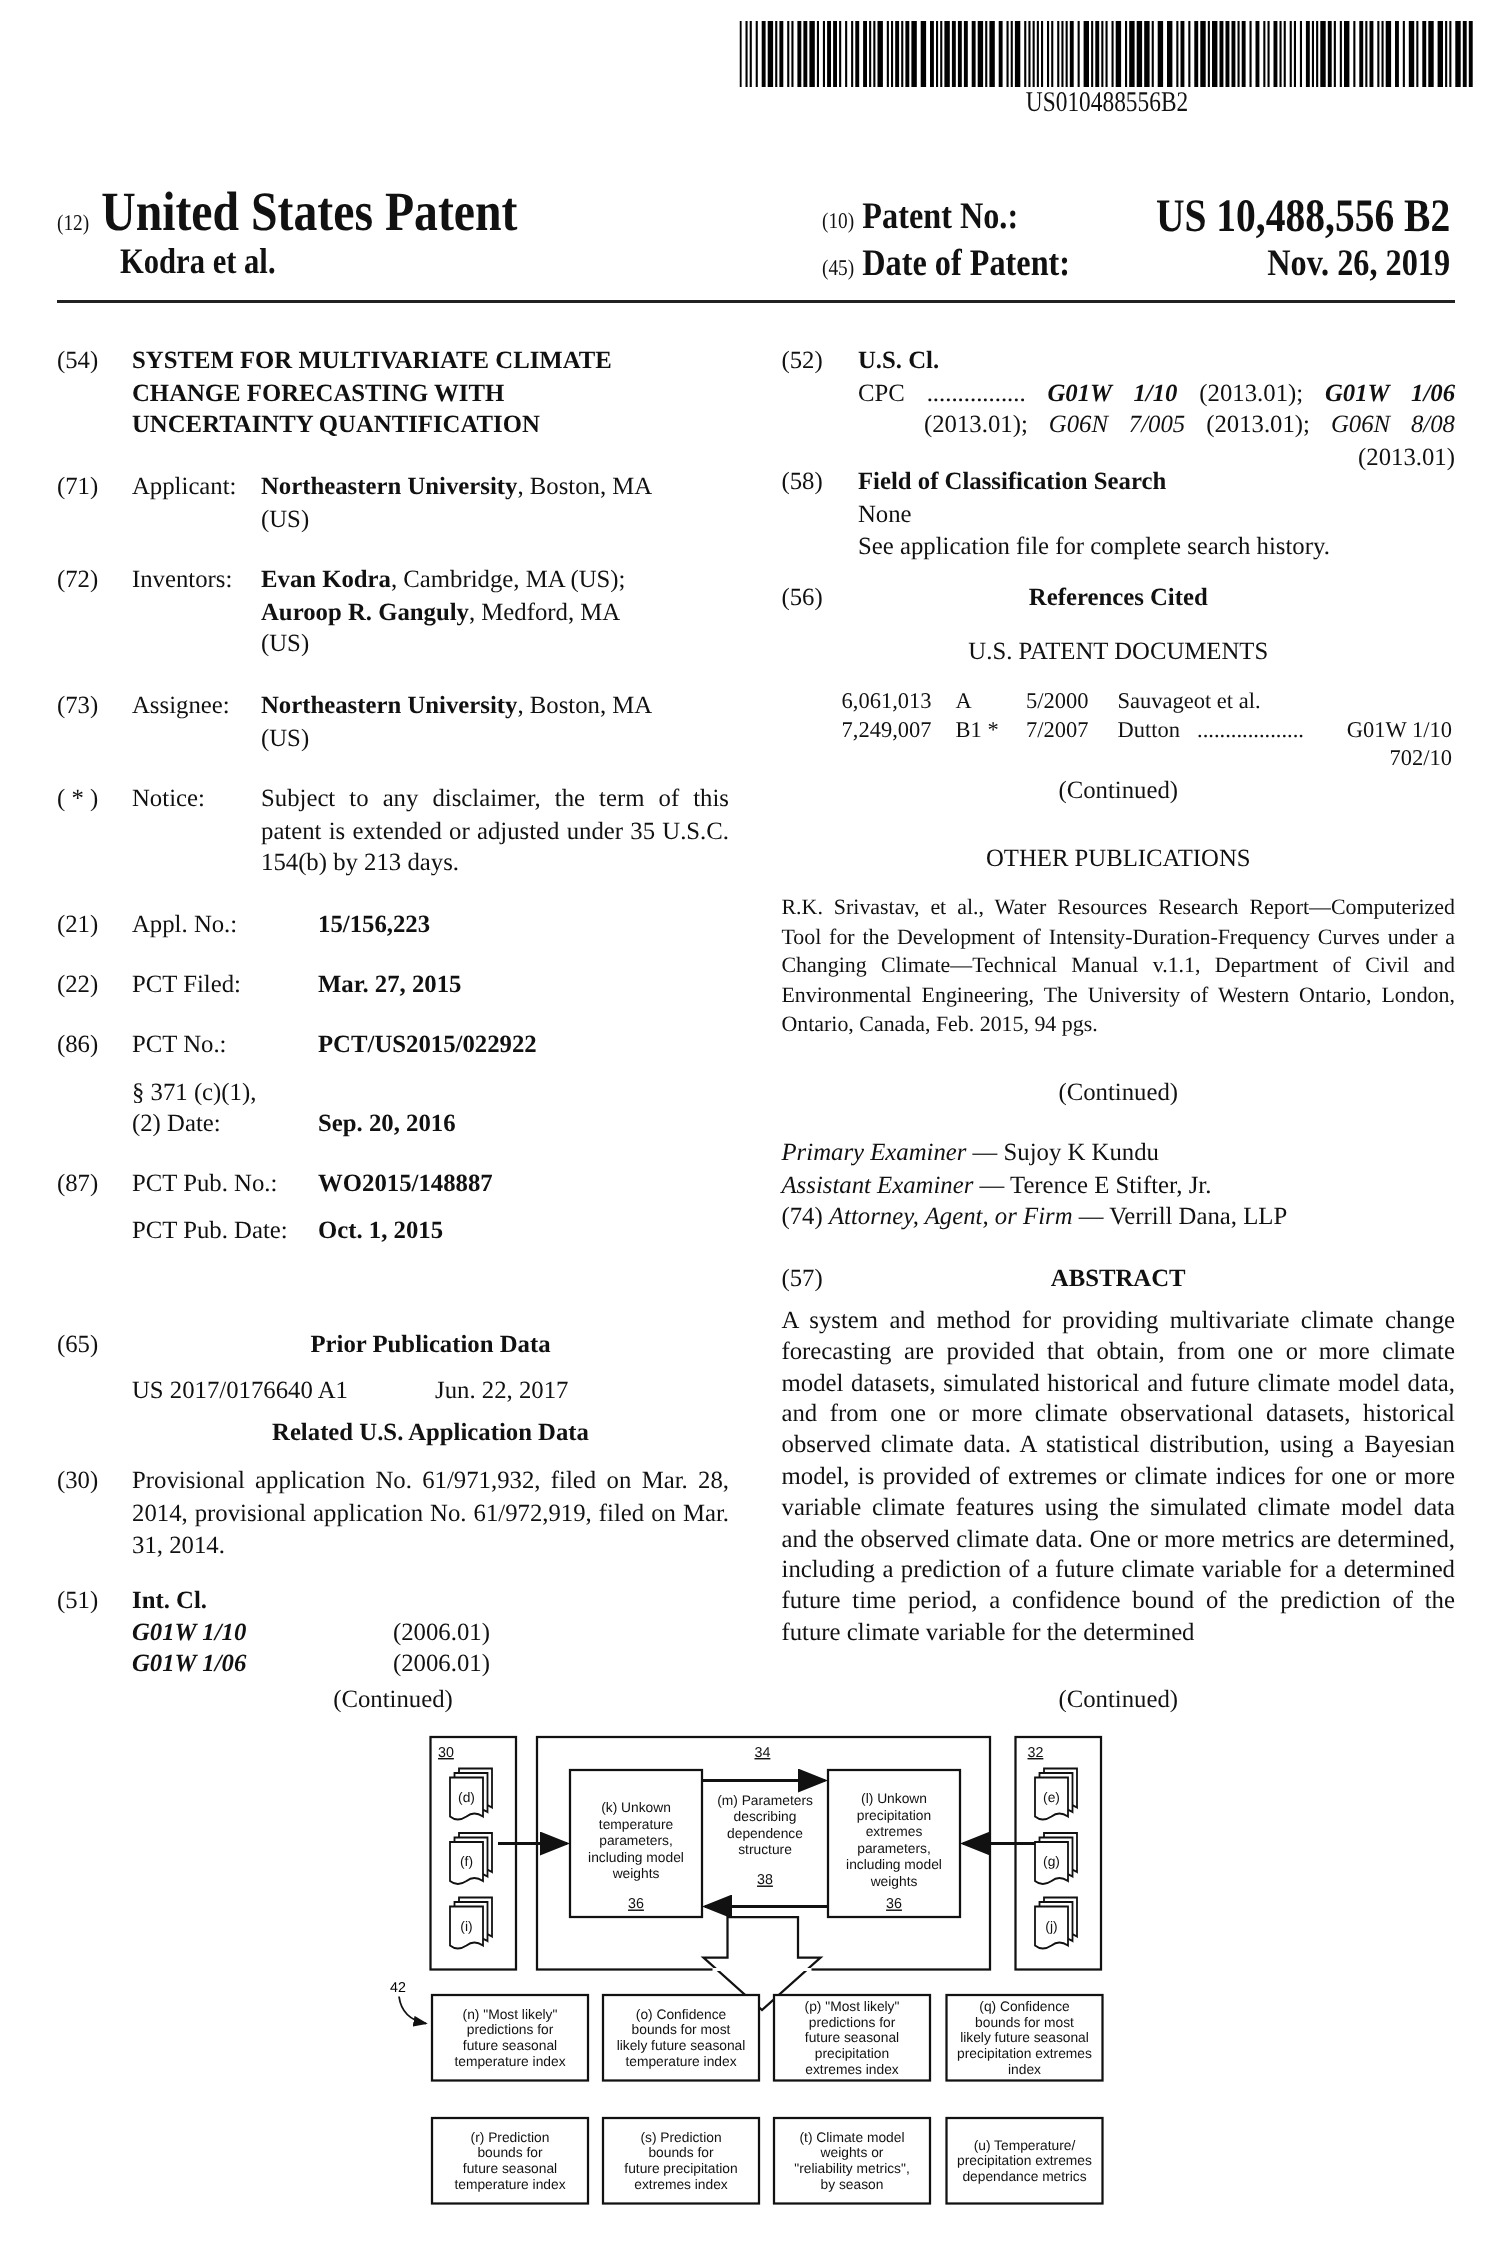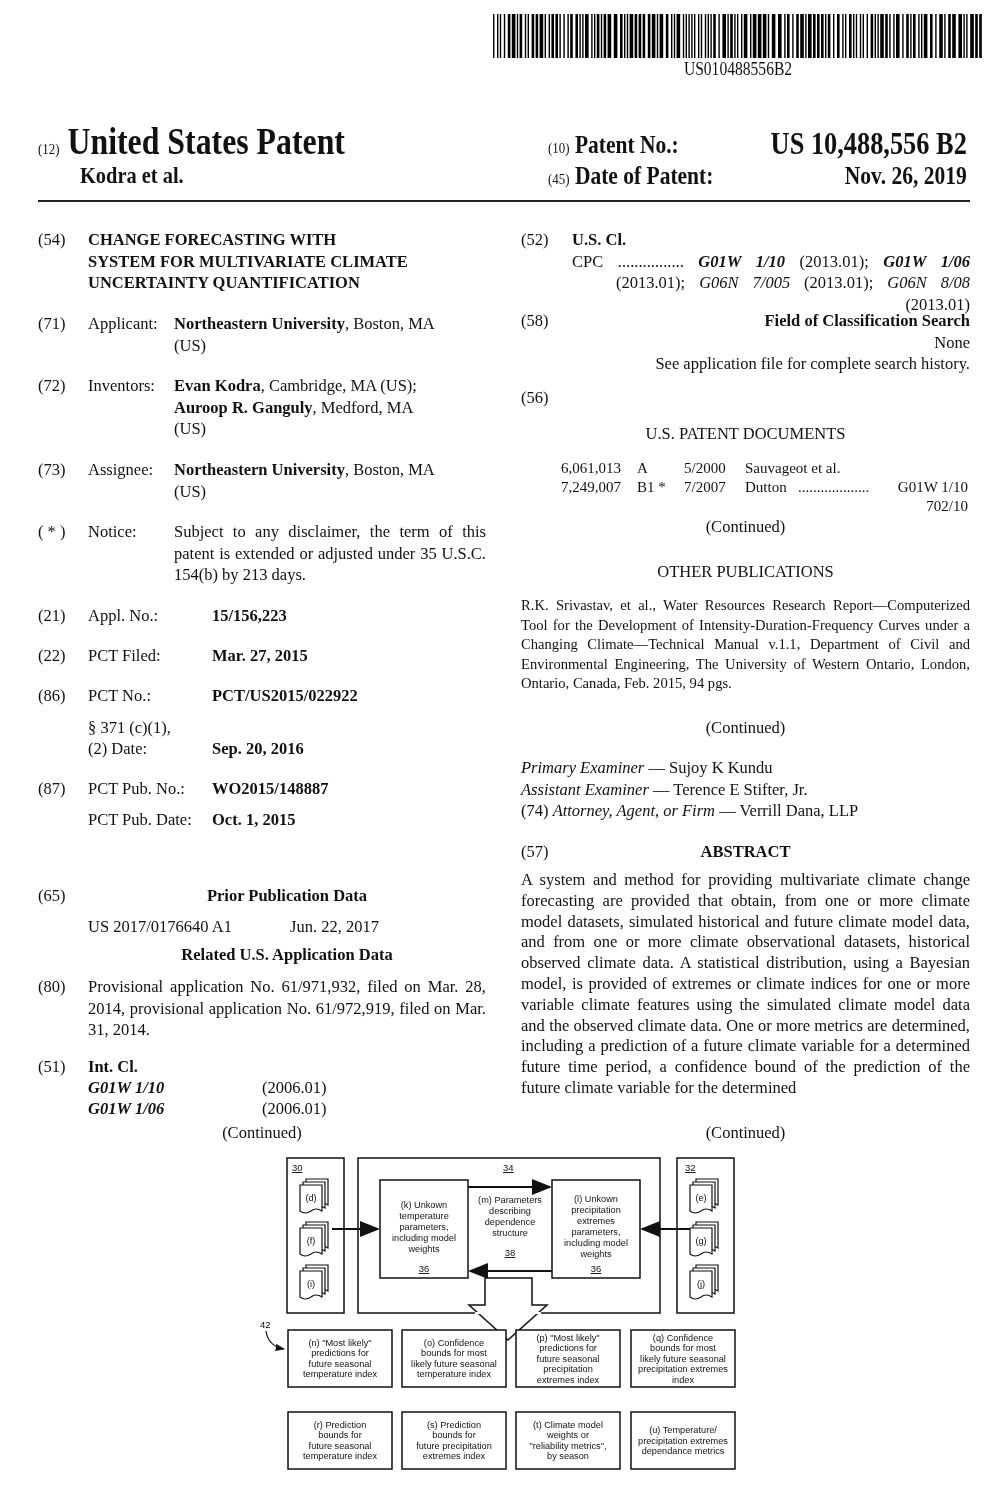--- a/index.html
+++ b/index.html
@@ -183,22 +183,22 @@
   <span>Date of Patent:</span>
 </div>
 <div id="hdr-right-2v" class="abs">Nov. 26, 2019</div>
 <div id="hdr-rule" class="abs"></div>
 
 <div class="col">
 
   <div class="abs" style="top:229px;left:0;width:500px;height:70px;">
     <span class="fnum">(54)</span>
     <div class="fbody bold" style="left:88px;width:400px;">
+      <div>SYSTEM FOR MULTIVARIATE CLIMATE</div>
       <div>CHANGE FORECASTING WITH</div>
-      <div>SYSTEM FOR MULTIVARIATE CLIMATE</div>
       <div>UNCERTAINTY QUANTIFICATION</div>
     </div>
   </div>
 
   <div class="abs" style="top:313px;left:0;width:500px;height:44px;">
     <span class="fnum">(71)</span>
     <span class="flabel">Applicant:</span>
     <div class="fbody">
       <span class="bold">Northeastern University</span><span>, Boston, MA</span><br>
       <span>(US)</span>
@@ -266,21 +266,21 @@
   <div class="abs" style="top:849px;left:0;width:500px;height:44px;margin-top:36px;">
     <span class="fnum">(65)</span>
     <div class="abs bold" style="left:88px;width:398px;text-align:center;">Prior Publication Data</div>
     <span class="flabel" style="top:31px;">US 2017/0176640 A1</span>
     <span class="flabel" style="top:31px;left:290px;">Jun. 22, 2017</span>
   </div>
 
   <div class="abs bold" style="top:944px;left:88px;width:398px;text-align:center;">Related U.S. Application Data</div>
 
   <div class="abs" style="top:976px;left:0;width:500px;height:66px;">
-    <span class="fnum">(80)</span>
+    <span class="fnum">(30)</span>
     <div class="fbody just" style="left:88px;width:398px;">Provisional application No. 61/971,932, filed on Mar. 28, 2014, provisional application No. 61/972,919, filed on Mar. 31, 2014.</div>
   </div>
 
   <div class="abs" style="top:1056px;left:0;width:500px;height:90px;">
     <span class="fnum">(51)</span>
     <span class="flabel bold">Int. Cl.</span>
     <span class="flabel bold ital" style="top:21px;">G01W 1/10</span>
     <span class="flabel" style="top:21px;left:262px;">(2006.01)</span>
     <span class="flabel bold ital" style="top:42px;">G01W 1/06</span>
     <span class="flabel" style="top:42px;left:262px;">(2006.01)</span>
@@ -299,31 +299,32 @@
         <span>................</span>
         <span class="bold ital">G01W 1/10</span><span> (2013.01); </span><span class="bold ital">G01W 1/06</span>
       </div>
       <div style="padding-left:44px;text-align:justify;text-align-last:justify;">
         <span>(2013.01); </span><span class="ital">G06N 7/005</span><span> (2013.01); </span><span class="ital">G06N 8/08</span>
       </div>
       <div style="text-align:right;">(2013.01)</div>
     </div>
   </div>
 
-  <div class="abs" style="top:310px;left:0;width:892px;height:66px;text-align:right;">
+  <div class="abs" style="top:310px;left:0;width:892px;height:66px;">
     <span class="rnum">(58)</span>
     <div class="rbody">
       <div class="bold">Field of Classification Search</div>
       <div>None</div>
       <div>See application file for complete search history.</div>
     </div>
   </div>
 
   <div class="abs" style="top:387px;left:0;width:1000px;height:22px;">
     <span class="rnum">(56)</span>
+    <div class="abs bold" style="left:521px;width:449px;text-align:center;">References Cited</div>
   </div>
   <div class="abs" style="top:423px;left:521px;width:449px;text-align:center;">U.S. PATENT DOCUMENTS</div>
 
   <div class="abs" style="top:459px;left:0;width:1000px;height:60px;font-size:15px;line-height:19px;">
     <div class="abs" style="top:0;left:0;width:1000px;">
       <span class="abs" style="left:561px;">6,061,013</span>
       <span class="abs" style="left:637px;">A</span>
       <span class="abs" style="left:684px;">5/2000</span>
       <span class="abs" style="left:745px;">Sauvageot et al.</span>
     </div>

